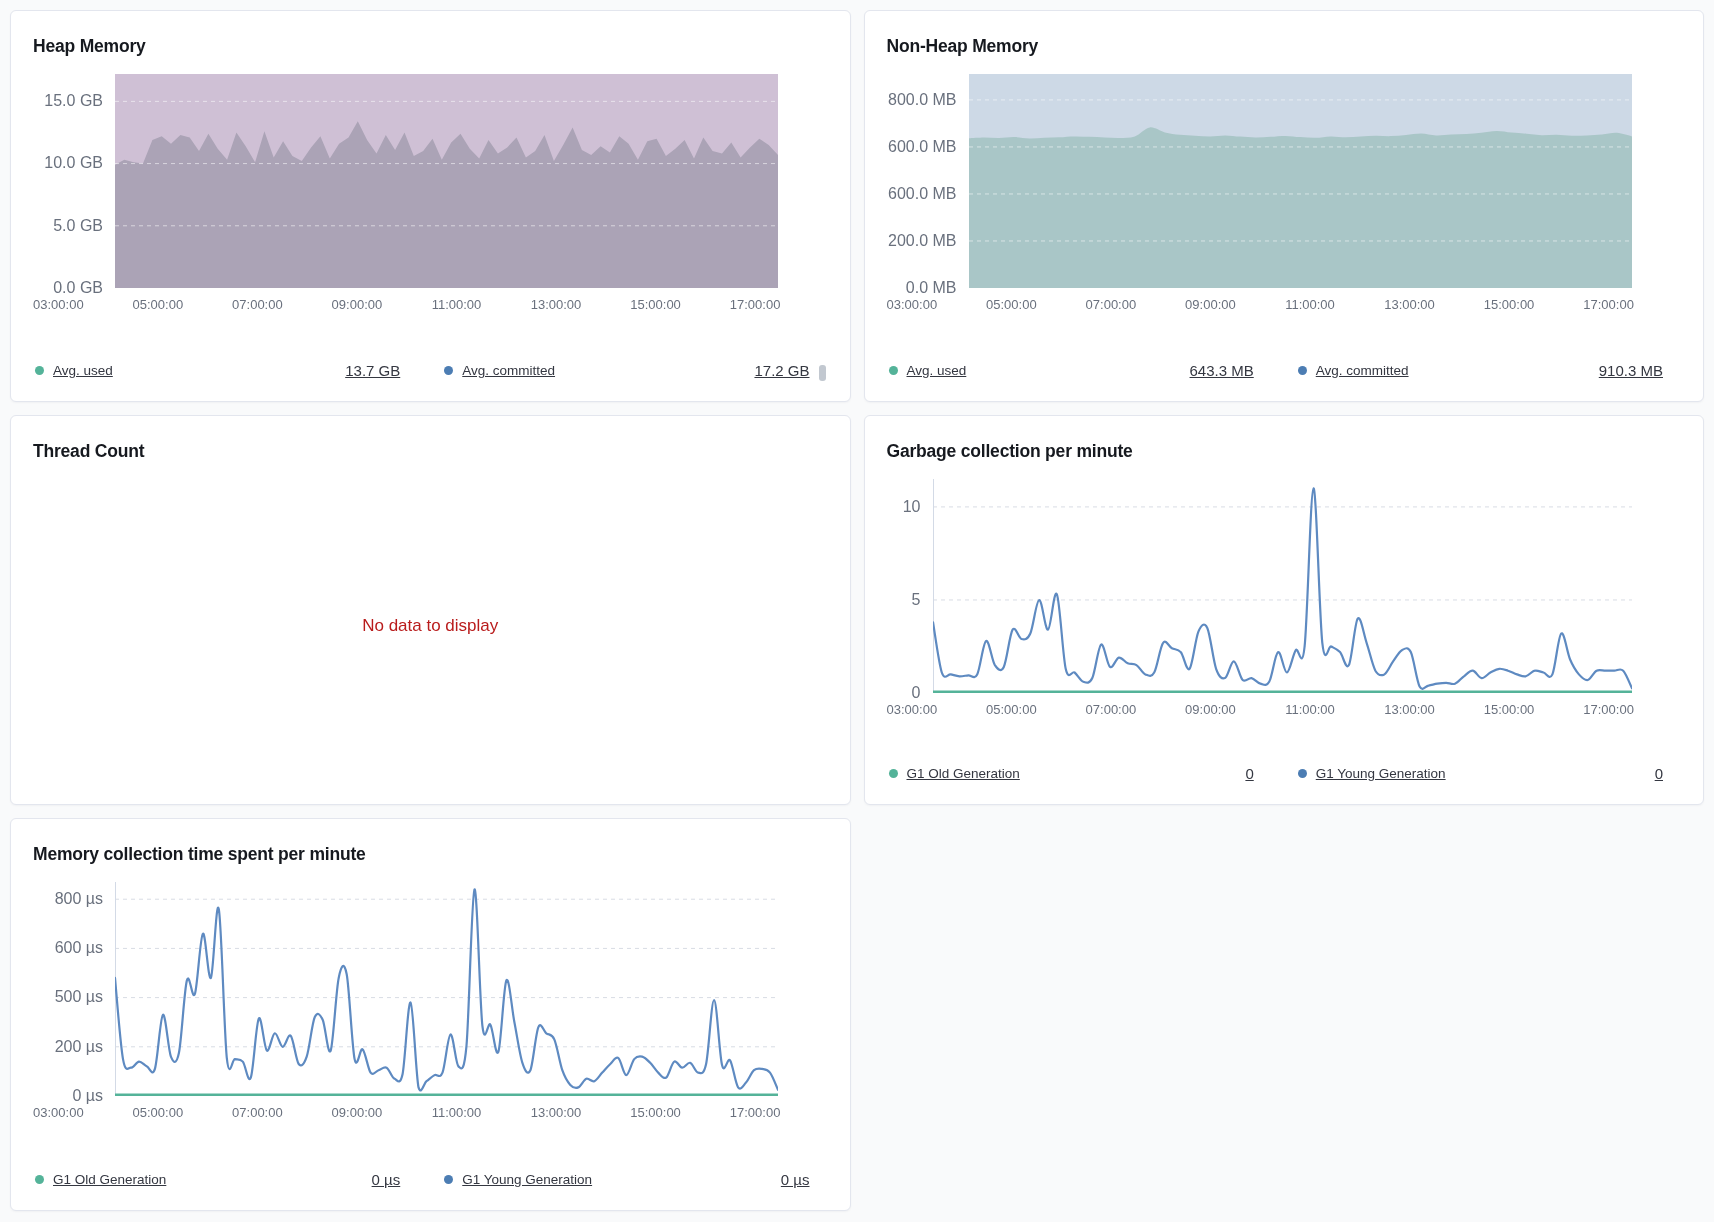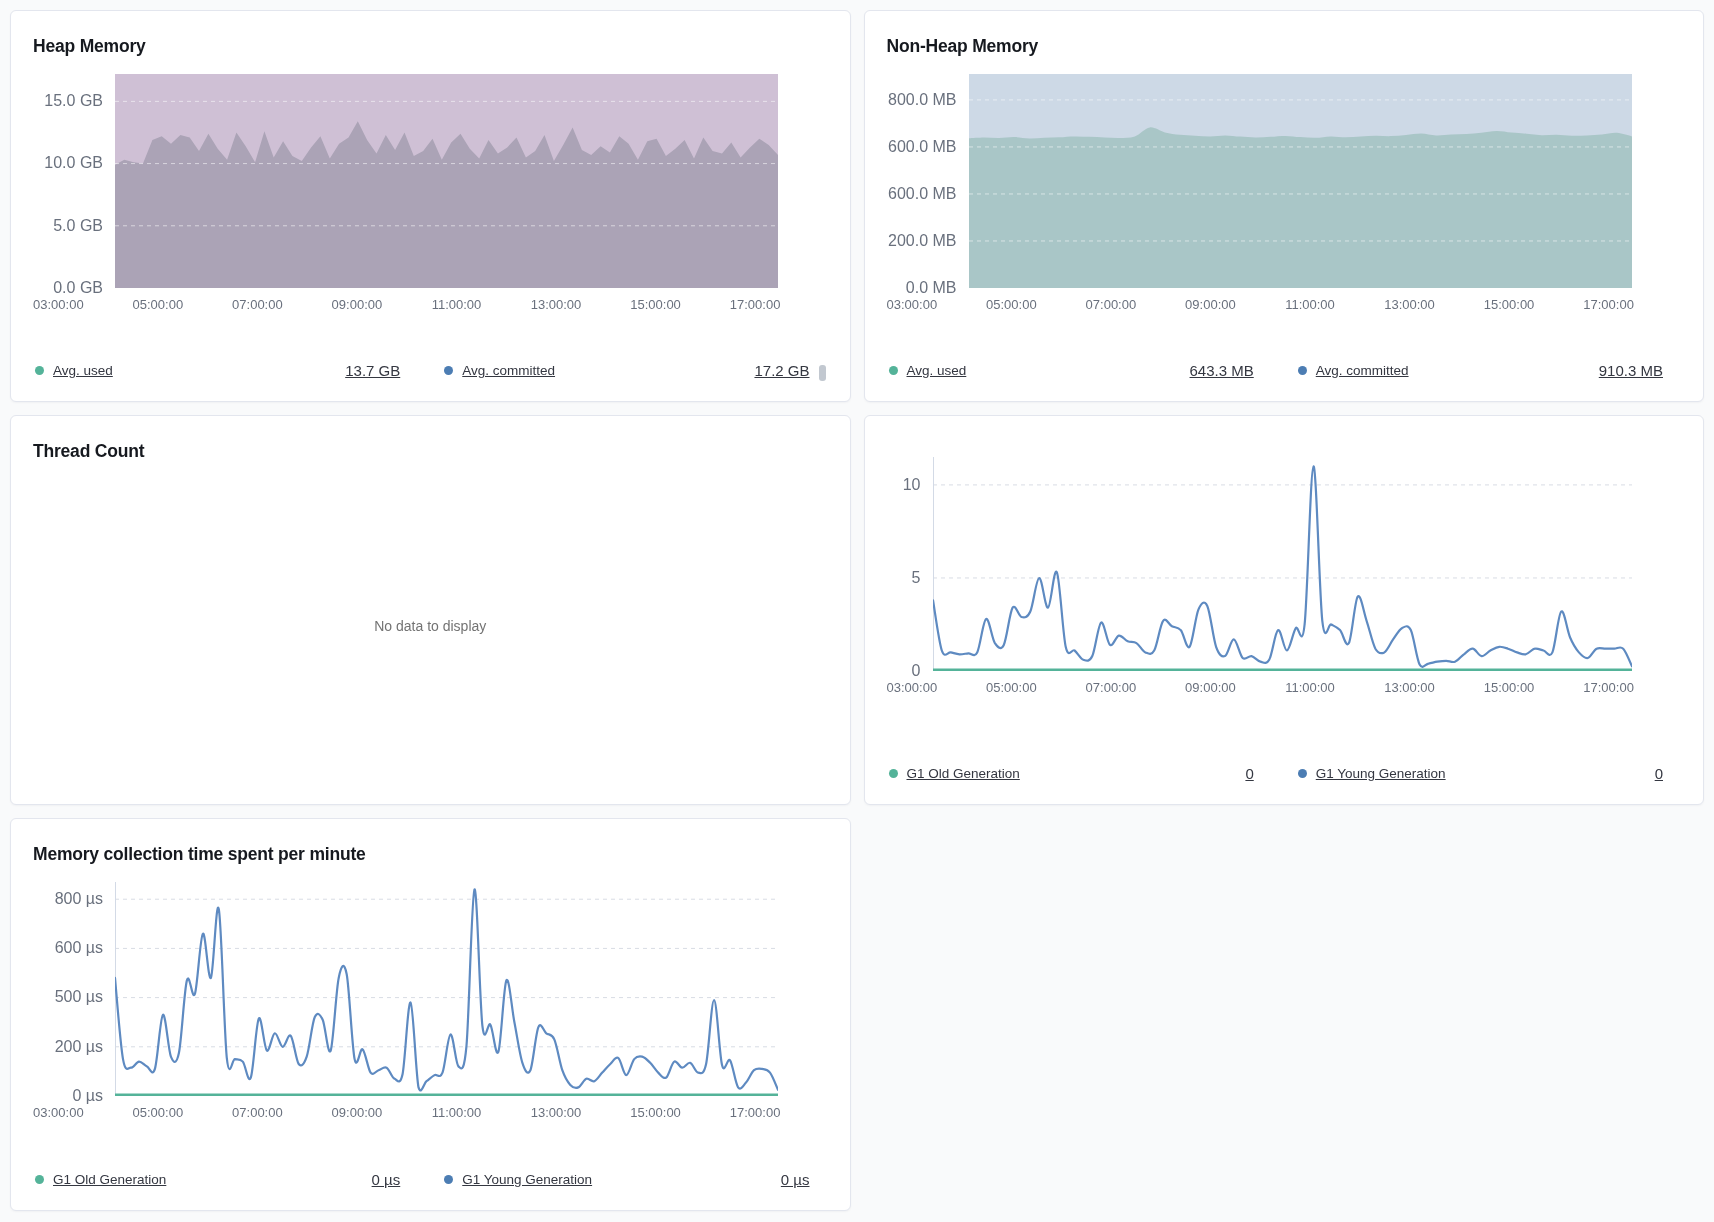--- a/index.html
+++ b/index.html
@@ -62,21 +62,21 @@
   .dot{width:9px;height:9px;border-radius:50%;margin-right:9px;flex:none;}
   .legend-label{font-size:13.5px;color:#343741;white-space:nowrap;}
   .legend-value{margin-left:auto;font-size:15px;color:#343741;white-space:nowrap;padding-left:12px;}
   .legend-thumb{
     position:absolute;right:2px;top:50%;transform:translateY(-62%);
     width:7px;height:16px;border-radius:3px;
     background:#9aa3b0;opacity:.6;
   }
   .empty-msg{
     flex:1;display:flex;align-items:center;justify-content:center;
-    font-size:14px;color:#737373;
+    font-size:17px;color:#b91c1c;
   }
 </style>
 </head>
 <body>
 
 <div class="wrap">
 
   <section class="panel">
     <h3 class="panel-title">Heap Memory</h3>
     <div class="chart-row">
@@ -171,20 +171,21 @@
       </div>
     </div>
   </section>
 
   <section class="panel">
     <h3 class="panel-title">Thread Count</h3>
     <div class="empty-msg">No data to display</div>
   </section>
 
   <section class="panel">
+    <h3 class="panel-title">Garbage collection per minute</h3>
     <div class="chart-row">
       <div class="ygutter g46">
           <div class="ylab" style="top: 100%;">0</div>
           <div class="ylab" style="top: 56.5217%;">5</div>
           <div class="ylab" style="top: 13.0435%;">10</div>
         </div>
       <div class="plot">
           <svg width="699" height="214">
             <line x1="0" y1="120.95652173913045" x2="699" y2="120.95652173913045" stroke="#d8dce4" stroke-width="1" stroke-dasharray="4 4"></line>
             <line x1="0" y1="27.913043478260875" x2="699" y2="27.913043478260875" stroke="#d8dce4" stroke-width="1" stroke-dasharray="4 4"></line>

